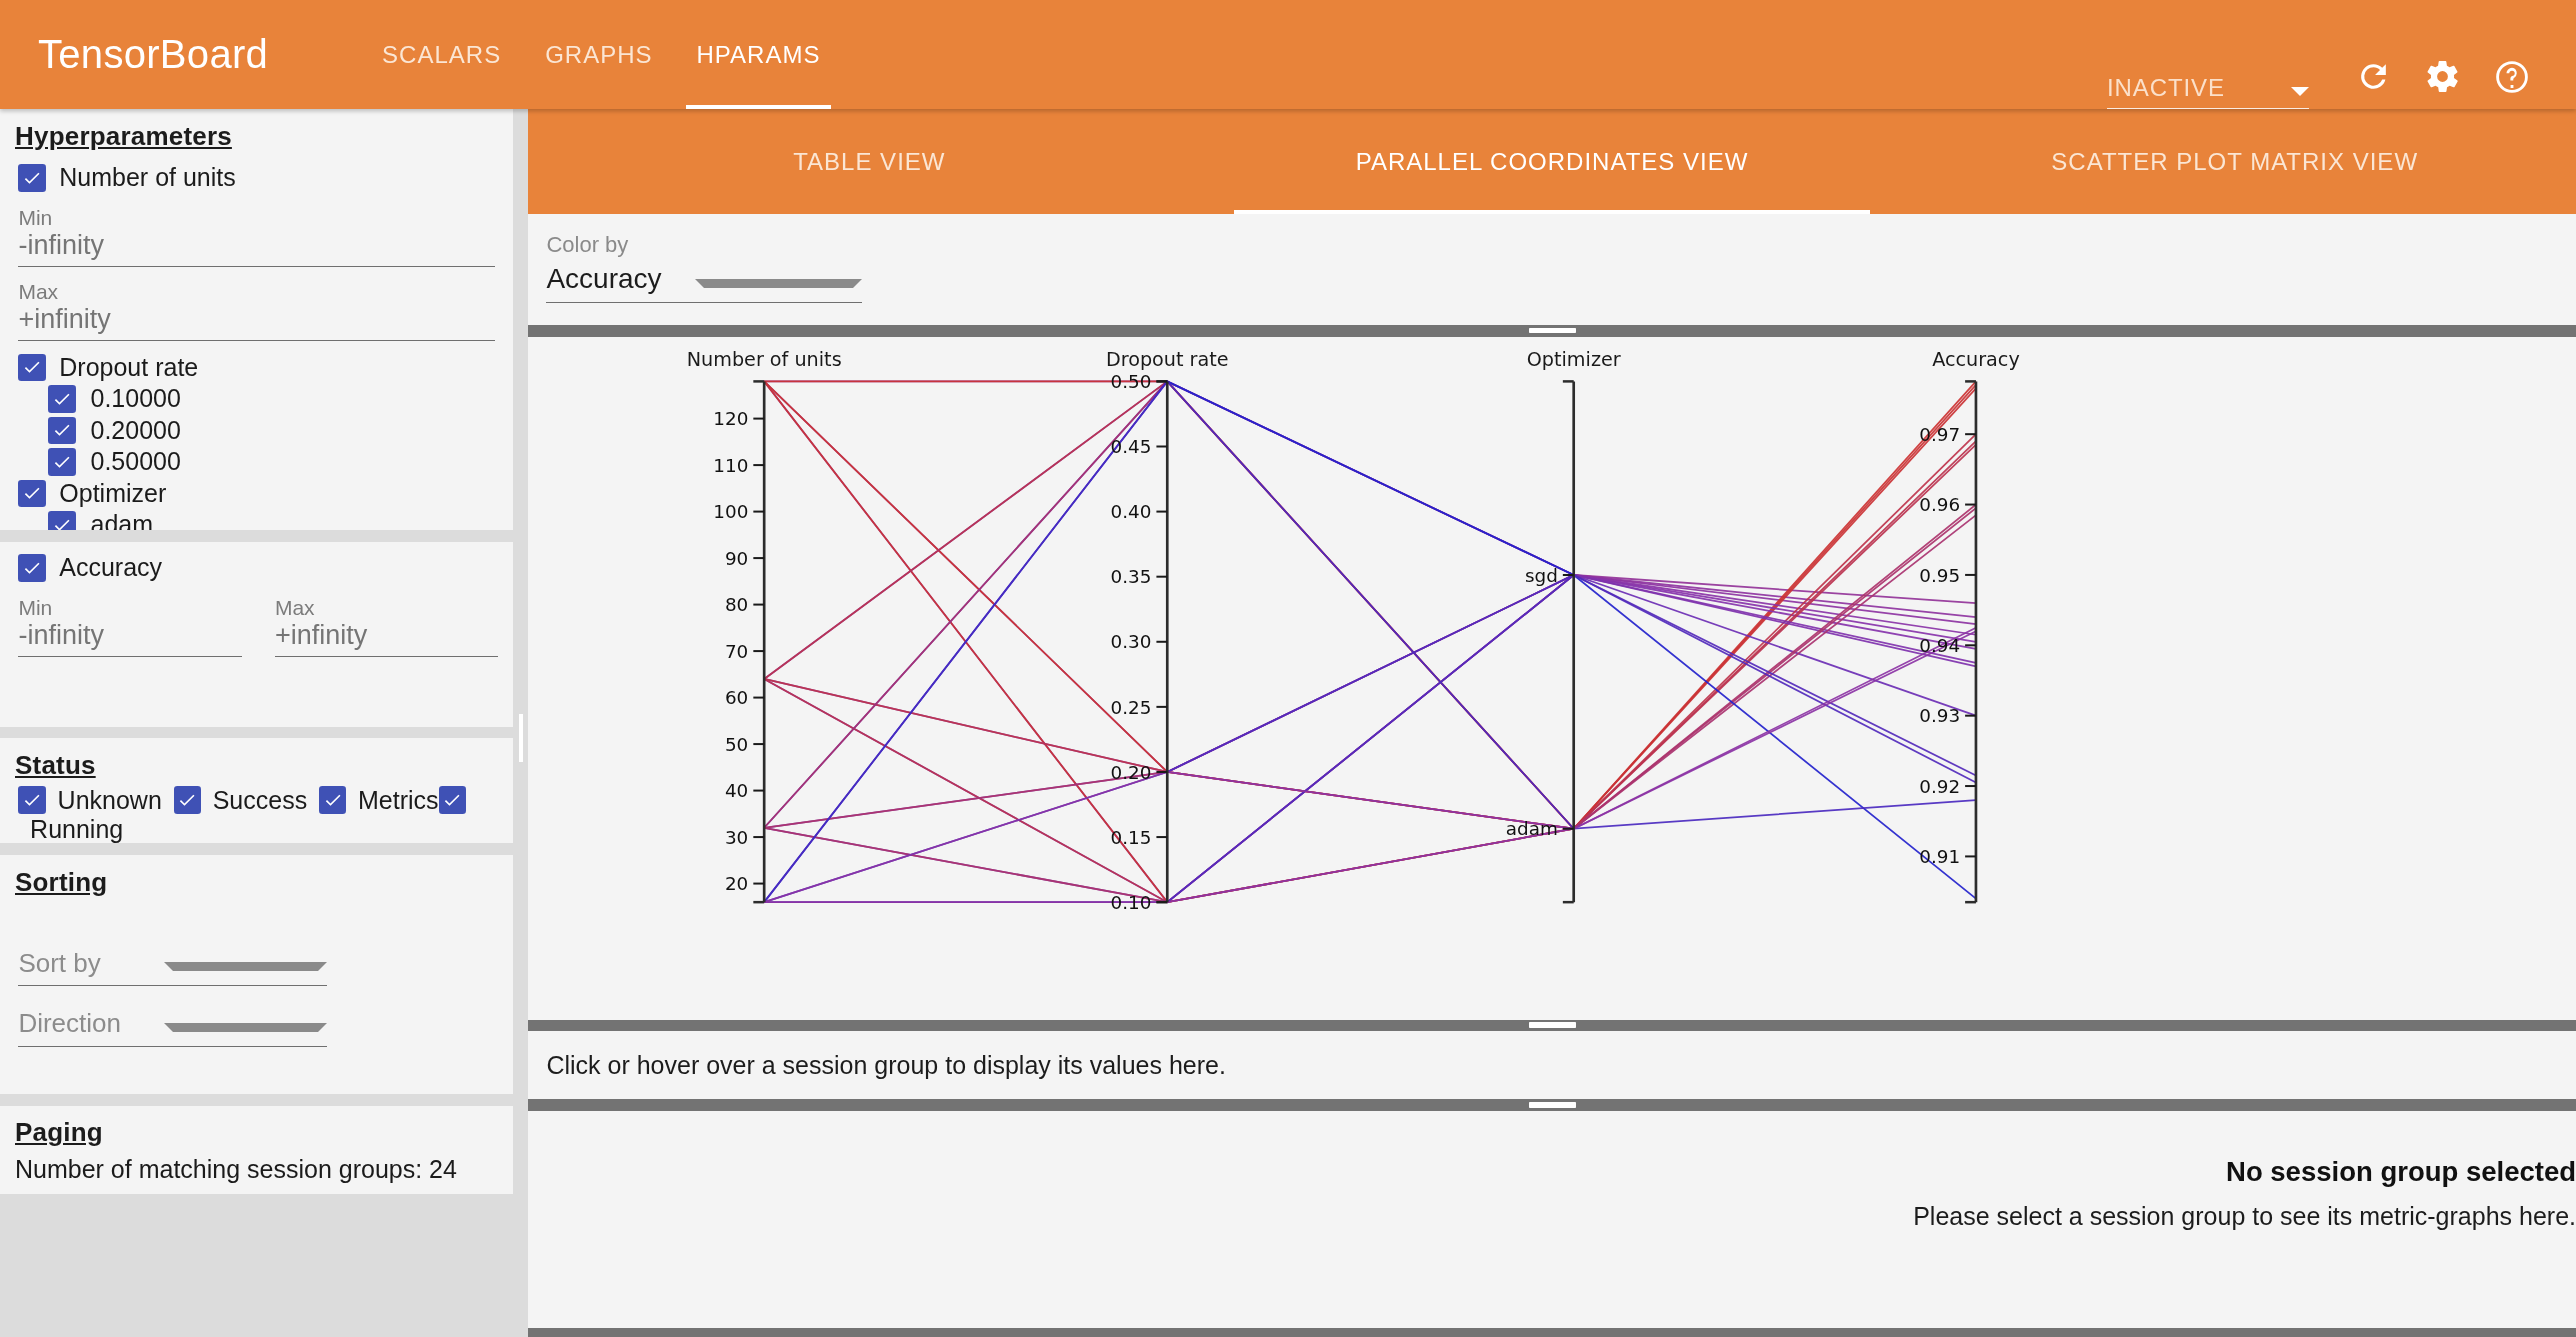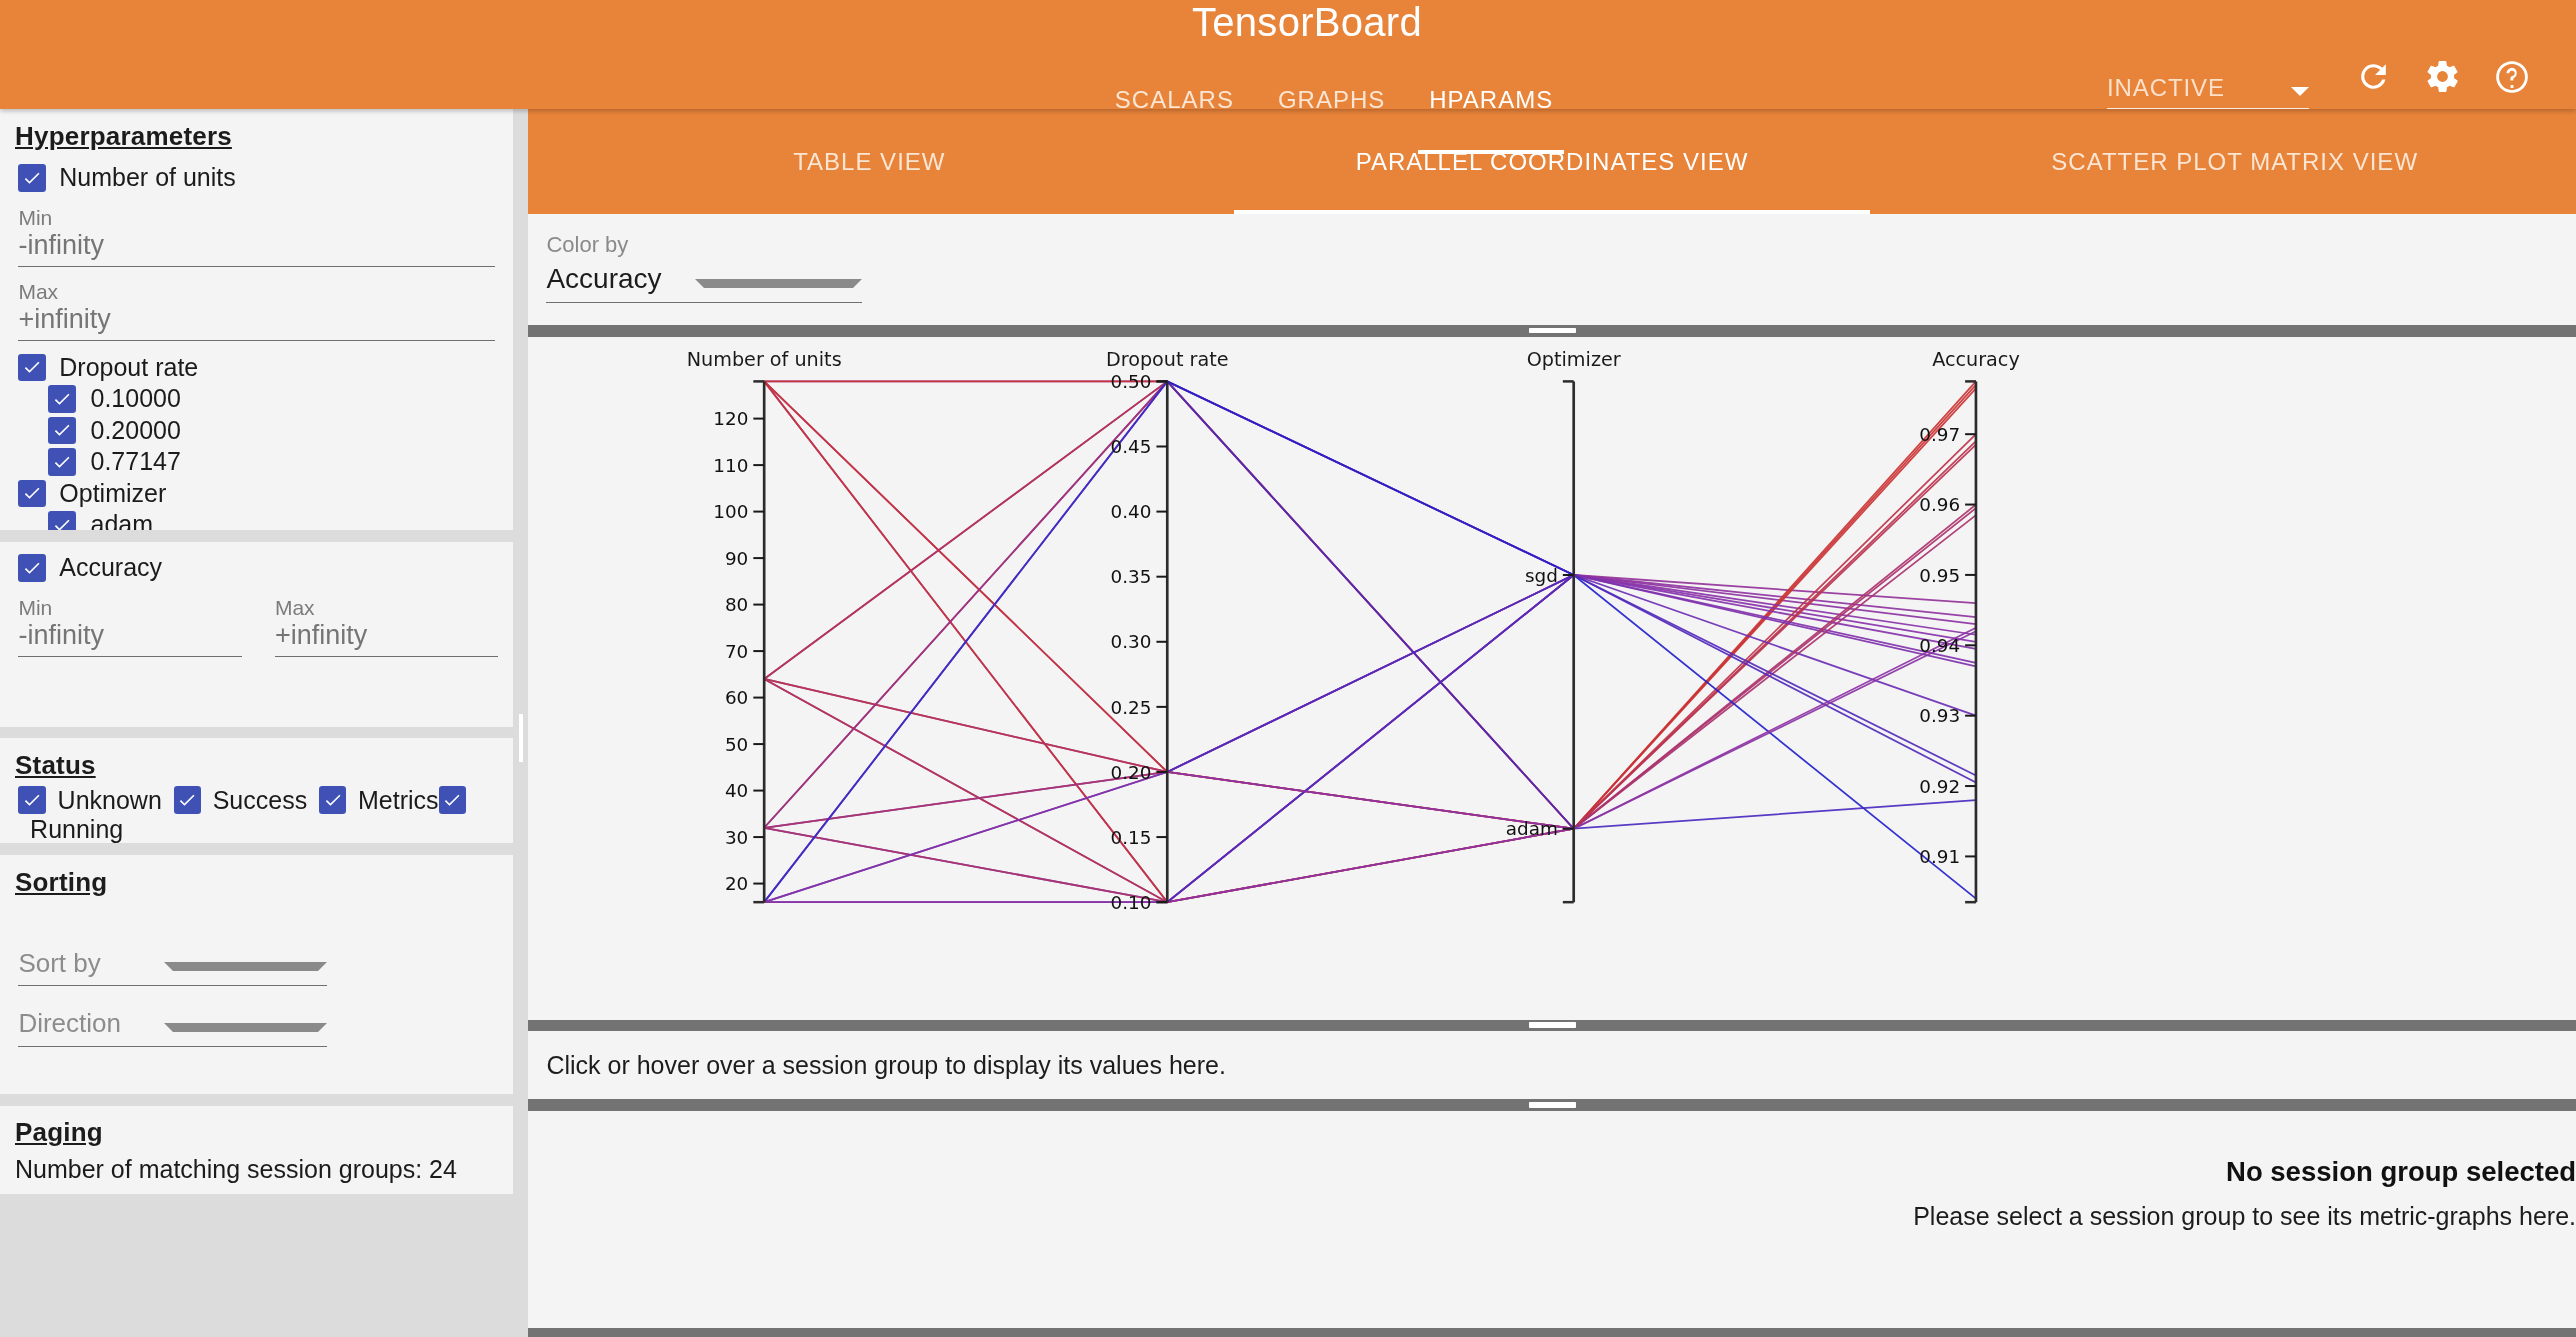--- a/index.html
+++ b/index.html
@@ -13,21 +13,20 @@
   }
   #app { position: relative; width: 2576px; height: 1337px; }
 
   
   .appbar {
     position: absolute; left: 0; top: 0; width: 2576px; height: 109px;
     background: #e8833a;
     display: flex; align-items: center;
     box-shadow: 0 2.5px 4.2px rgba(0,0,0,0.22);
     z-index: 30;
-    flex-direction: column;
   }
   .brand {
     color: #fff; font-size: 40px; font-weight: 400;
     margin-left: 38px; letter-spacing: 0.3px; white-space: nowrap;
   }
   .navtabs { display: flex; align-items: flex-end; height: 109px; margin-left: 92px; }
   .navtab {
     color: #fbe6d4; font-size: 24px; letter-spacing: 1px;
     height: 109px; display: flex; align-items: center;
     padding: 0 22px; cursor: pointer; position: relative;
@@ -258,21 +257,21 @@
             </svg>
         </span>
         <span class="cblabel">0.20000</span>
       </div>
       <div class="cbrow indent tight">
         <span class="cb">
           <svg width="20" height="20" viewBox="0 0 24 24">
               <path fill="#fff" d="M9 16.2 4.8 12l-1.4 1.4L9 19 21 7l-1.4-1.4z"></path>
             </svg>
         </span>
-        <span class="cblabel">0.77147</span>
+        <span class="cblabel">0.50000</span>
       </div>
 
       <div class="cbrow tight">
         <span class="cb">
           <svg width="20" height="20" viewBox="0 0 24 24">
               <path fill="#fff" d="M9 16.2 4.8 12l-1.4 1.4L9 19 21 7l-1.4-1.4z"></path>
             </svg>
         </span>
         <span class="cblabel">Optimizer</span>
       </div>

